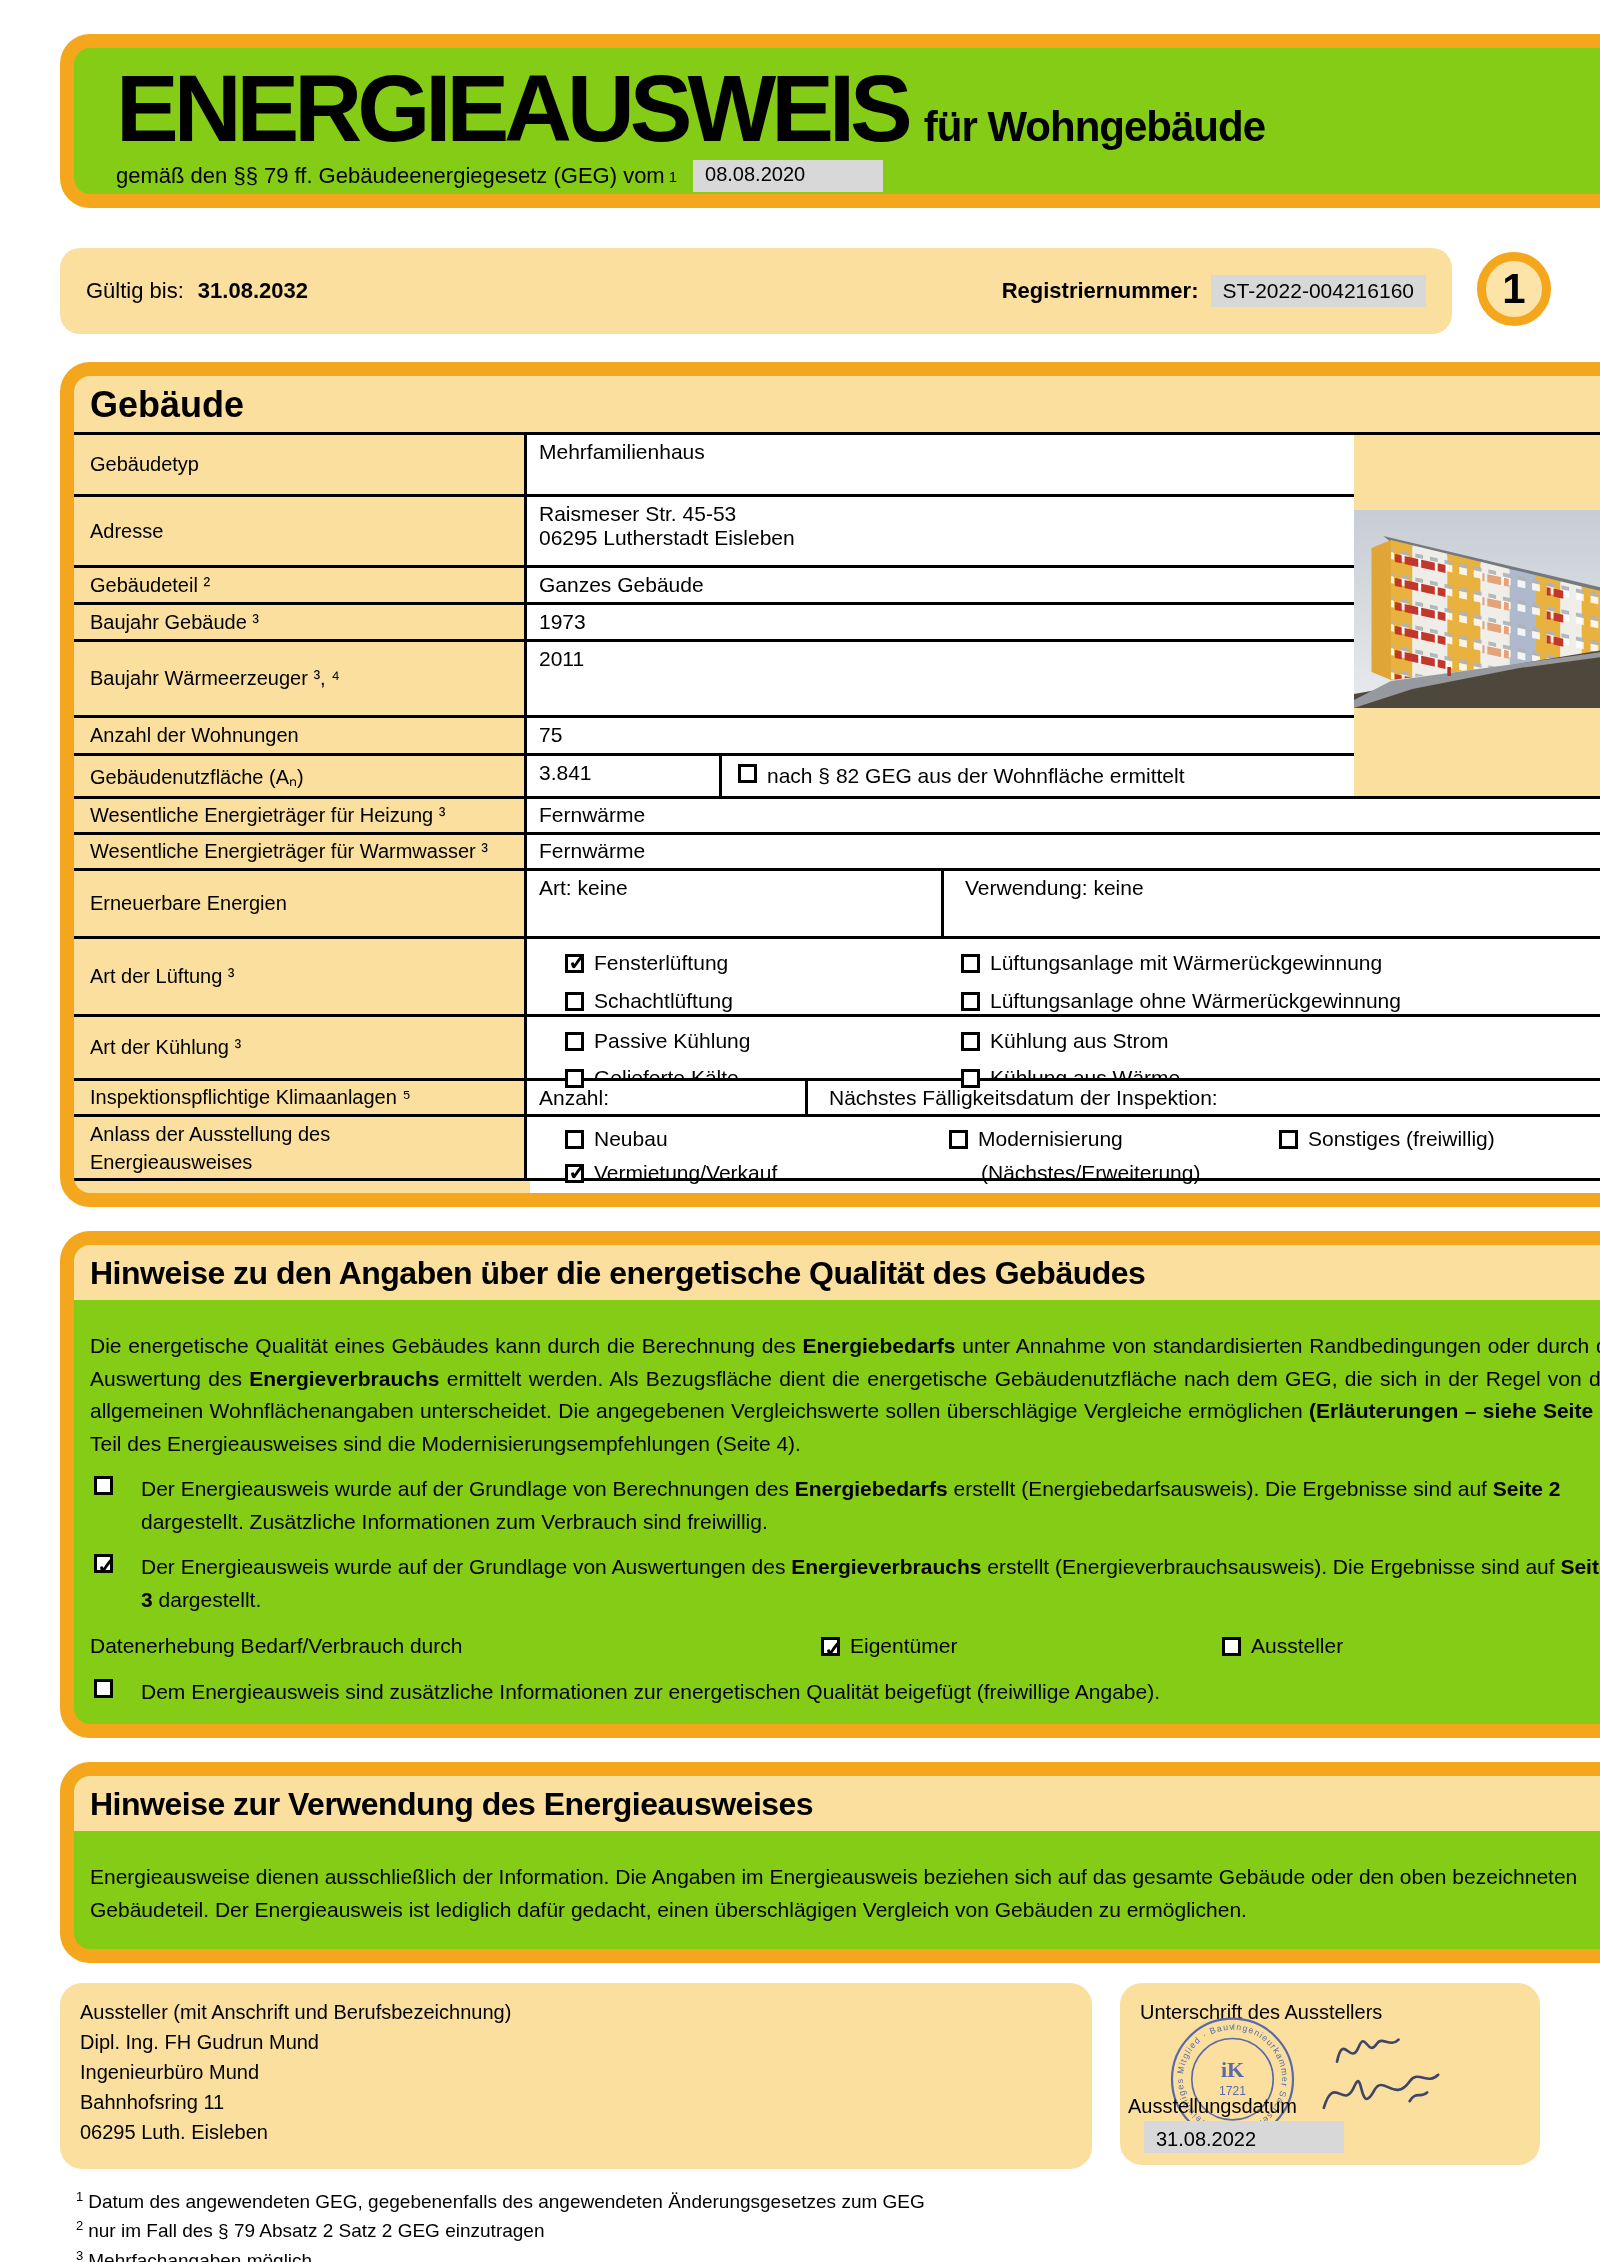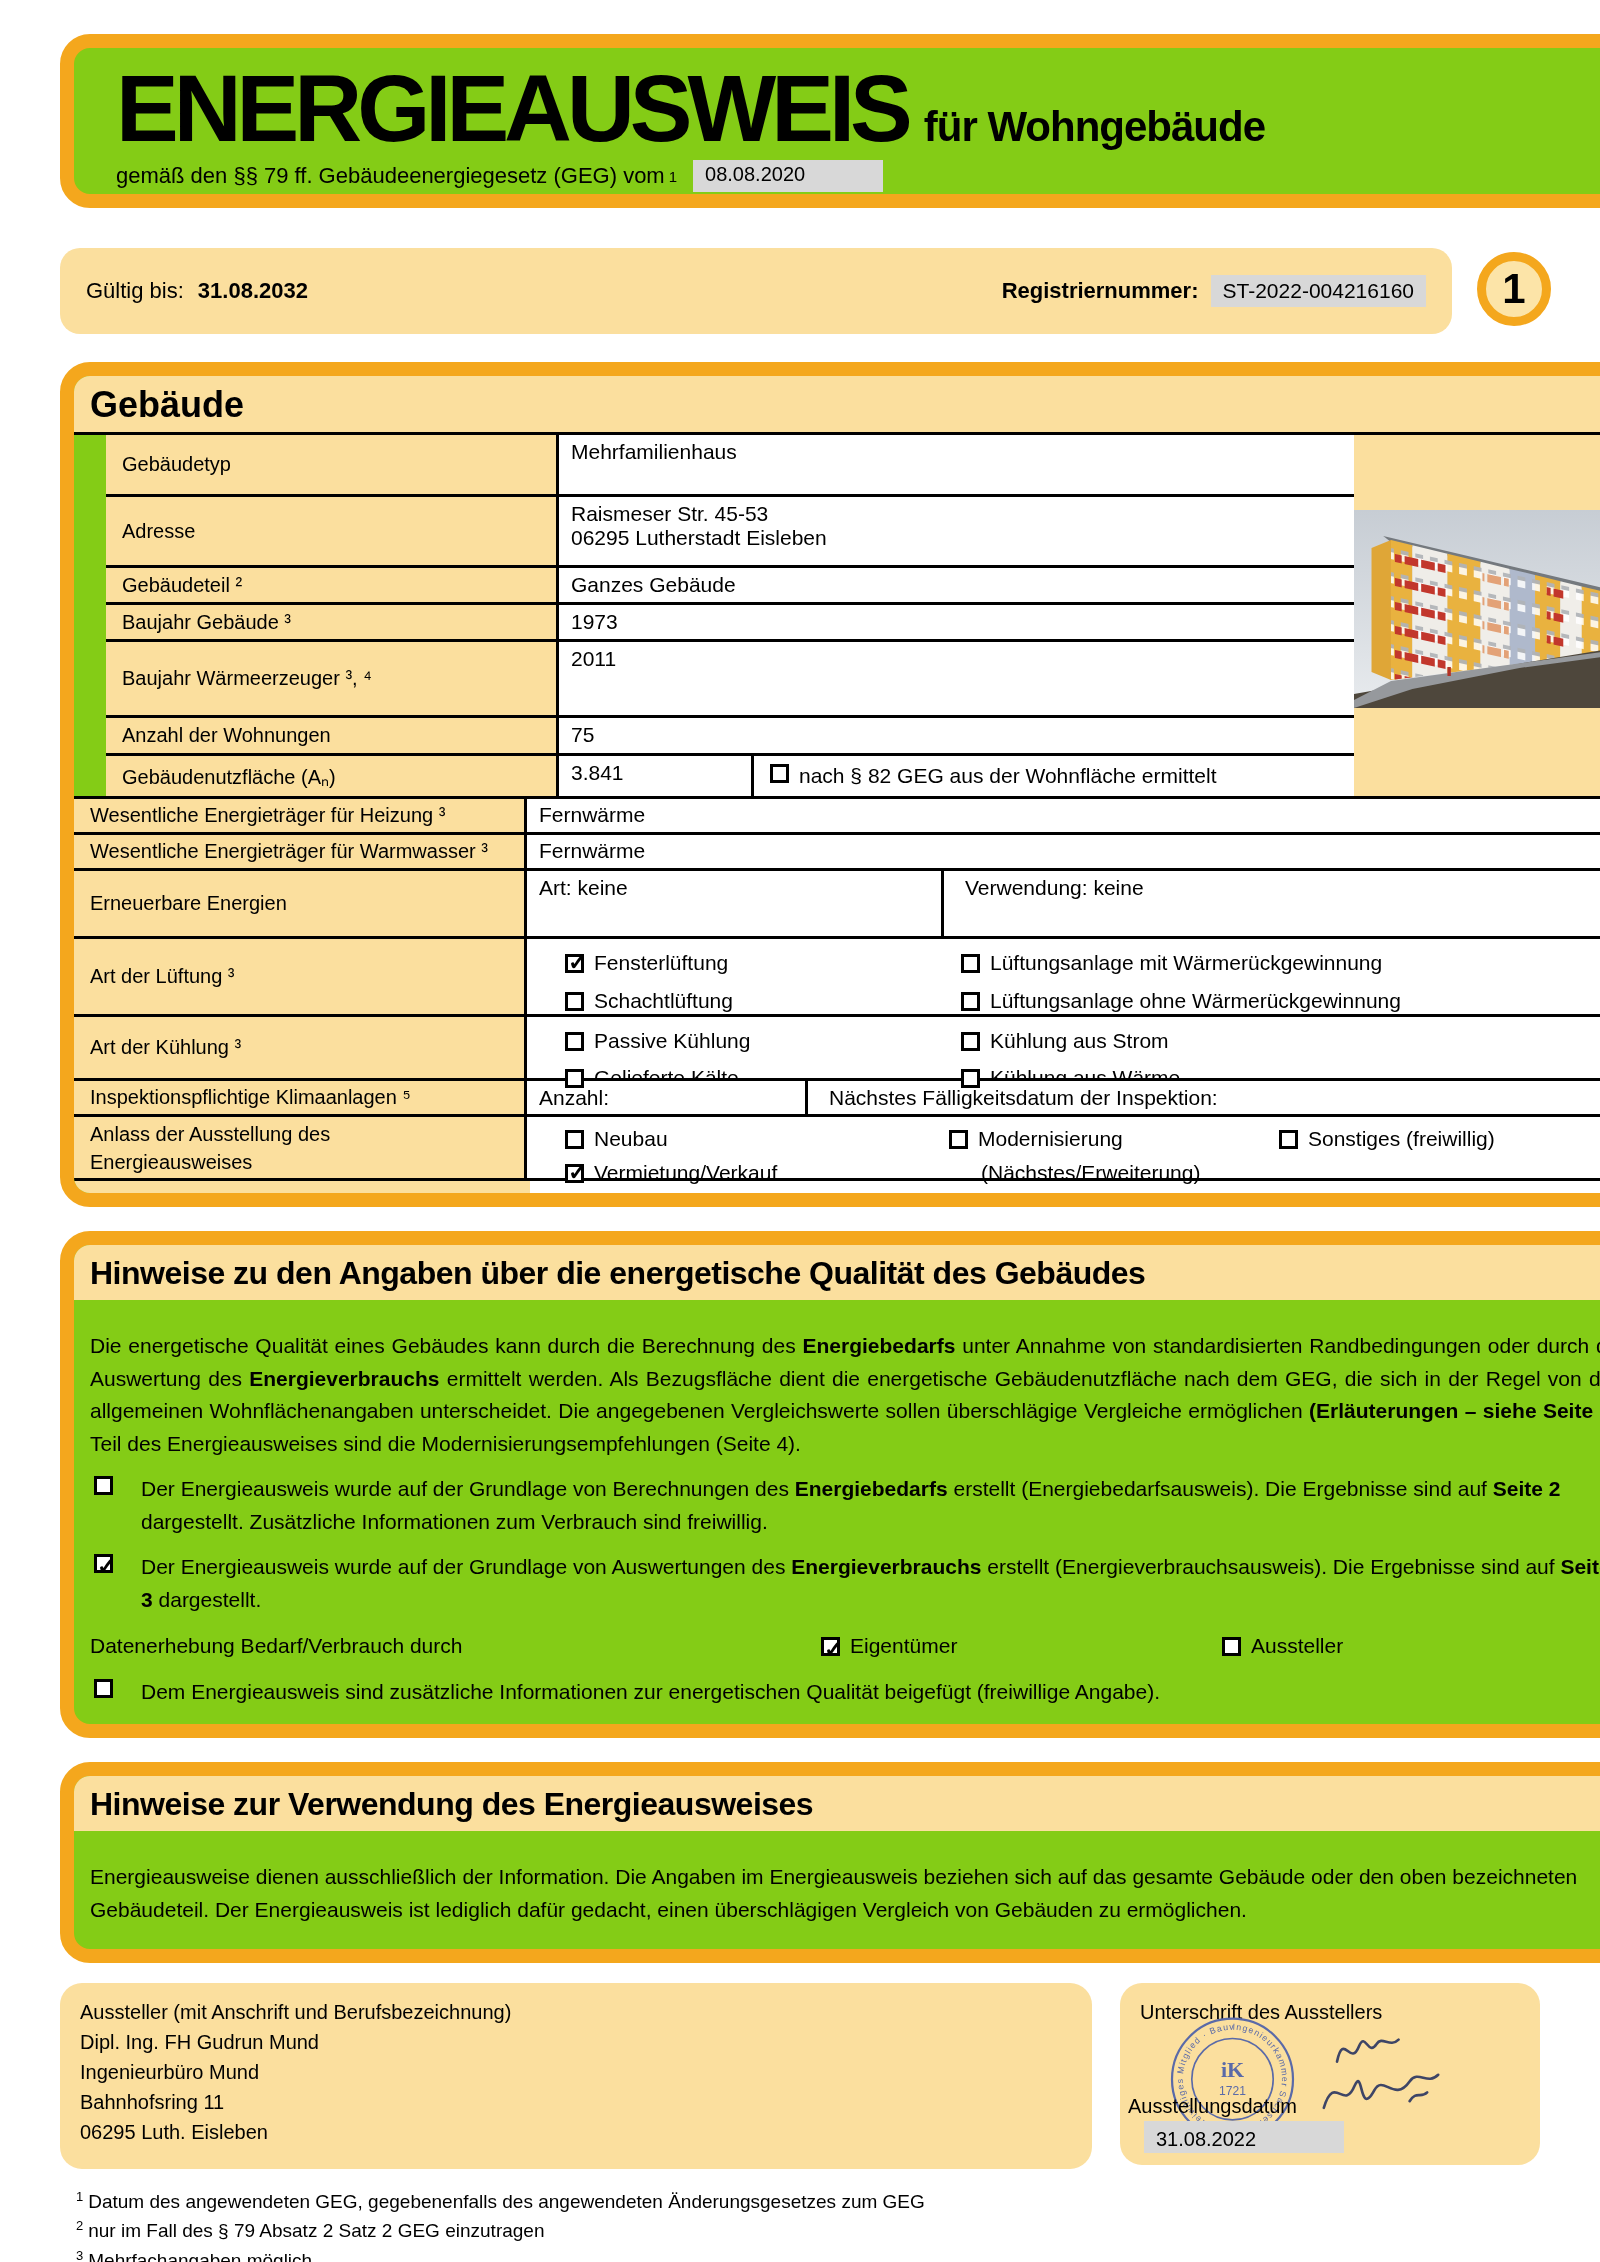--- a/index.html
+++ b/index.html
@@ -48,21 +48,21 @@
     background:#FCE4A8; display:flex; align-items:center; justify-content:center;
     font-size:42px; font-weight:bold;
   }
   
   .bld-sec { margin-top:28px; }
   .bld-head {
     background:var(--yellow); border-bottom:3px solid #000;
     padding:8px 0 6px 16px; font-size:36px; font-weight:bold;
   }
   .blockA { display:flex; border-bottom:3px solid #000; }
-  .a-left { flex:1 1 auto;padding-left:32px; }
+  .a-left { flex:1 1 auto; }
   .ar { display:flex; border-bottom:3px solid #000; }
   .ar.last { border-bottom:none; }
   .lbl {
     flex:0 0 453px; background:var(--yellow); border-right:3px solid #000;
     display:flex; align-items:center; padding-left:16px; font-size:20px;
   }
   .val { flex:1; background:#fff; padding:5px 0 0 12px; font-size:21px; }
   .a-photo { flex:0 0 292px; background:var(--yellow); position:relative; }
   .photo { position:absolute; top:75px; left:0; width:292px; height:198px; }
   .photo svg { width:100%; height:100%; display:block; }

